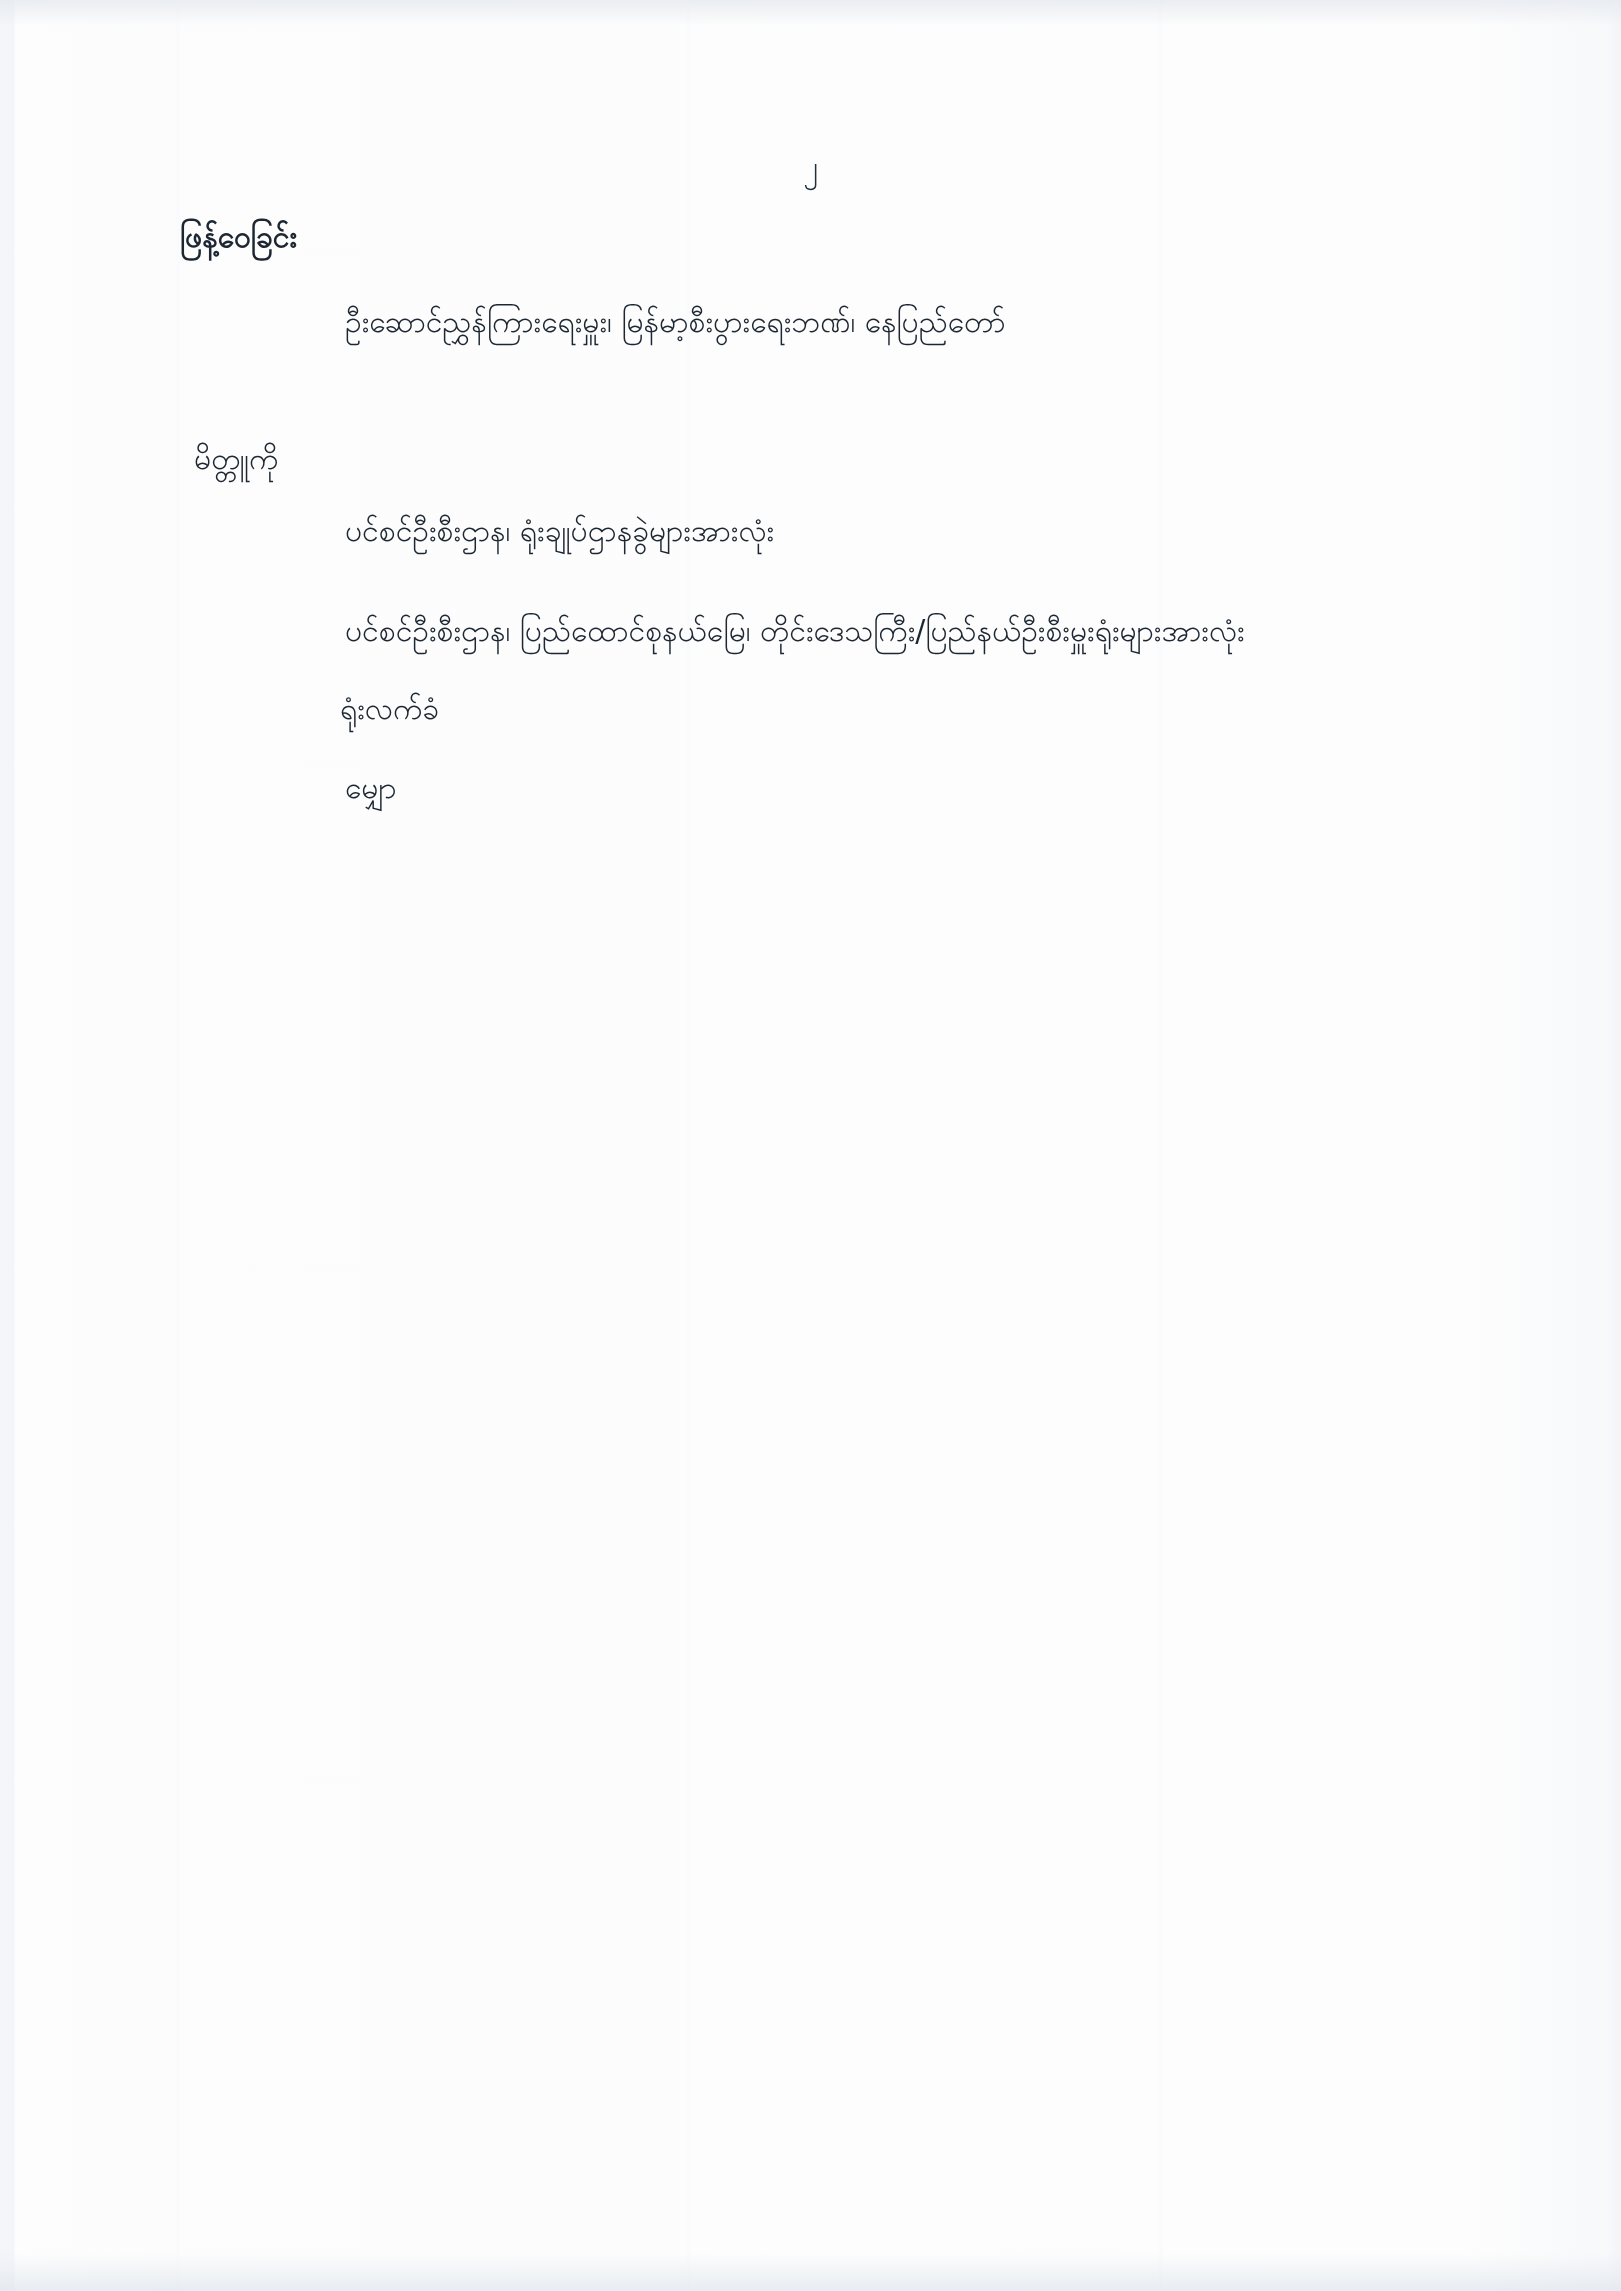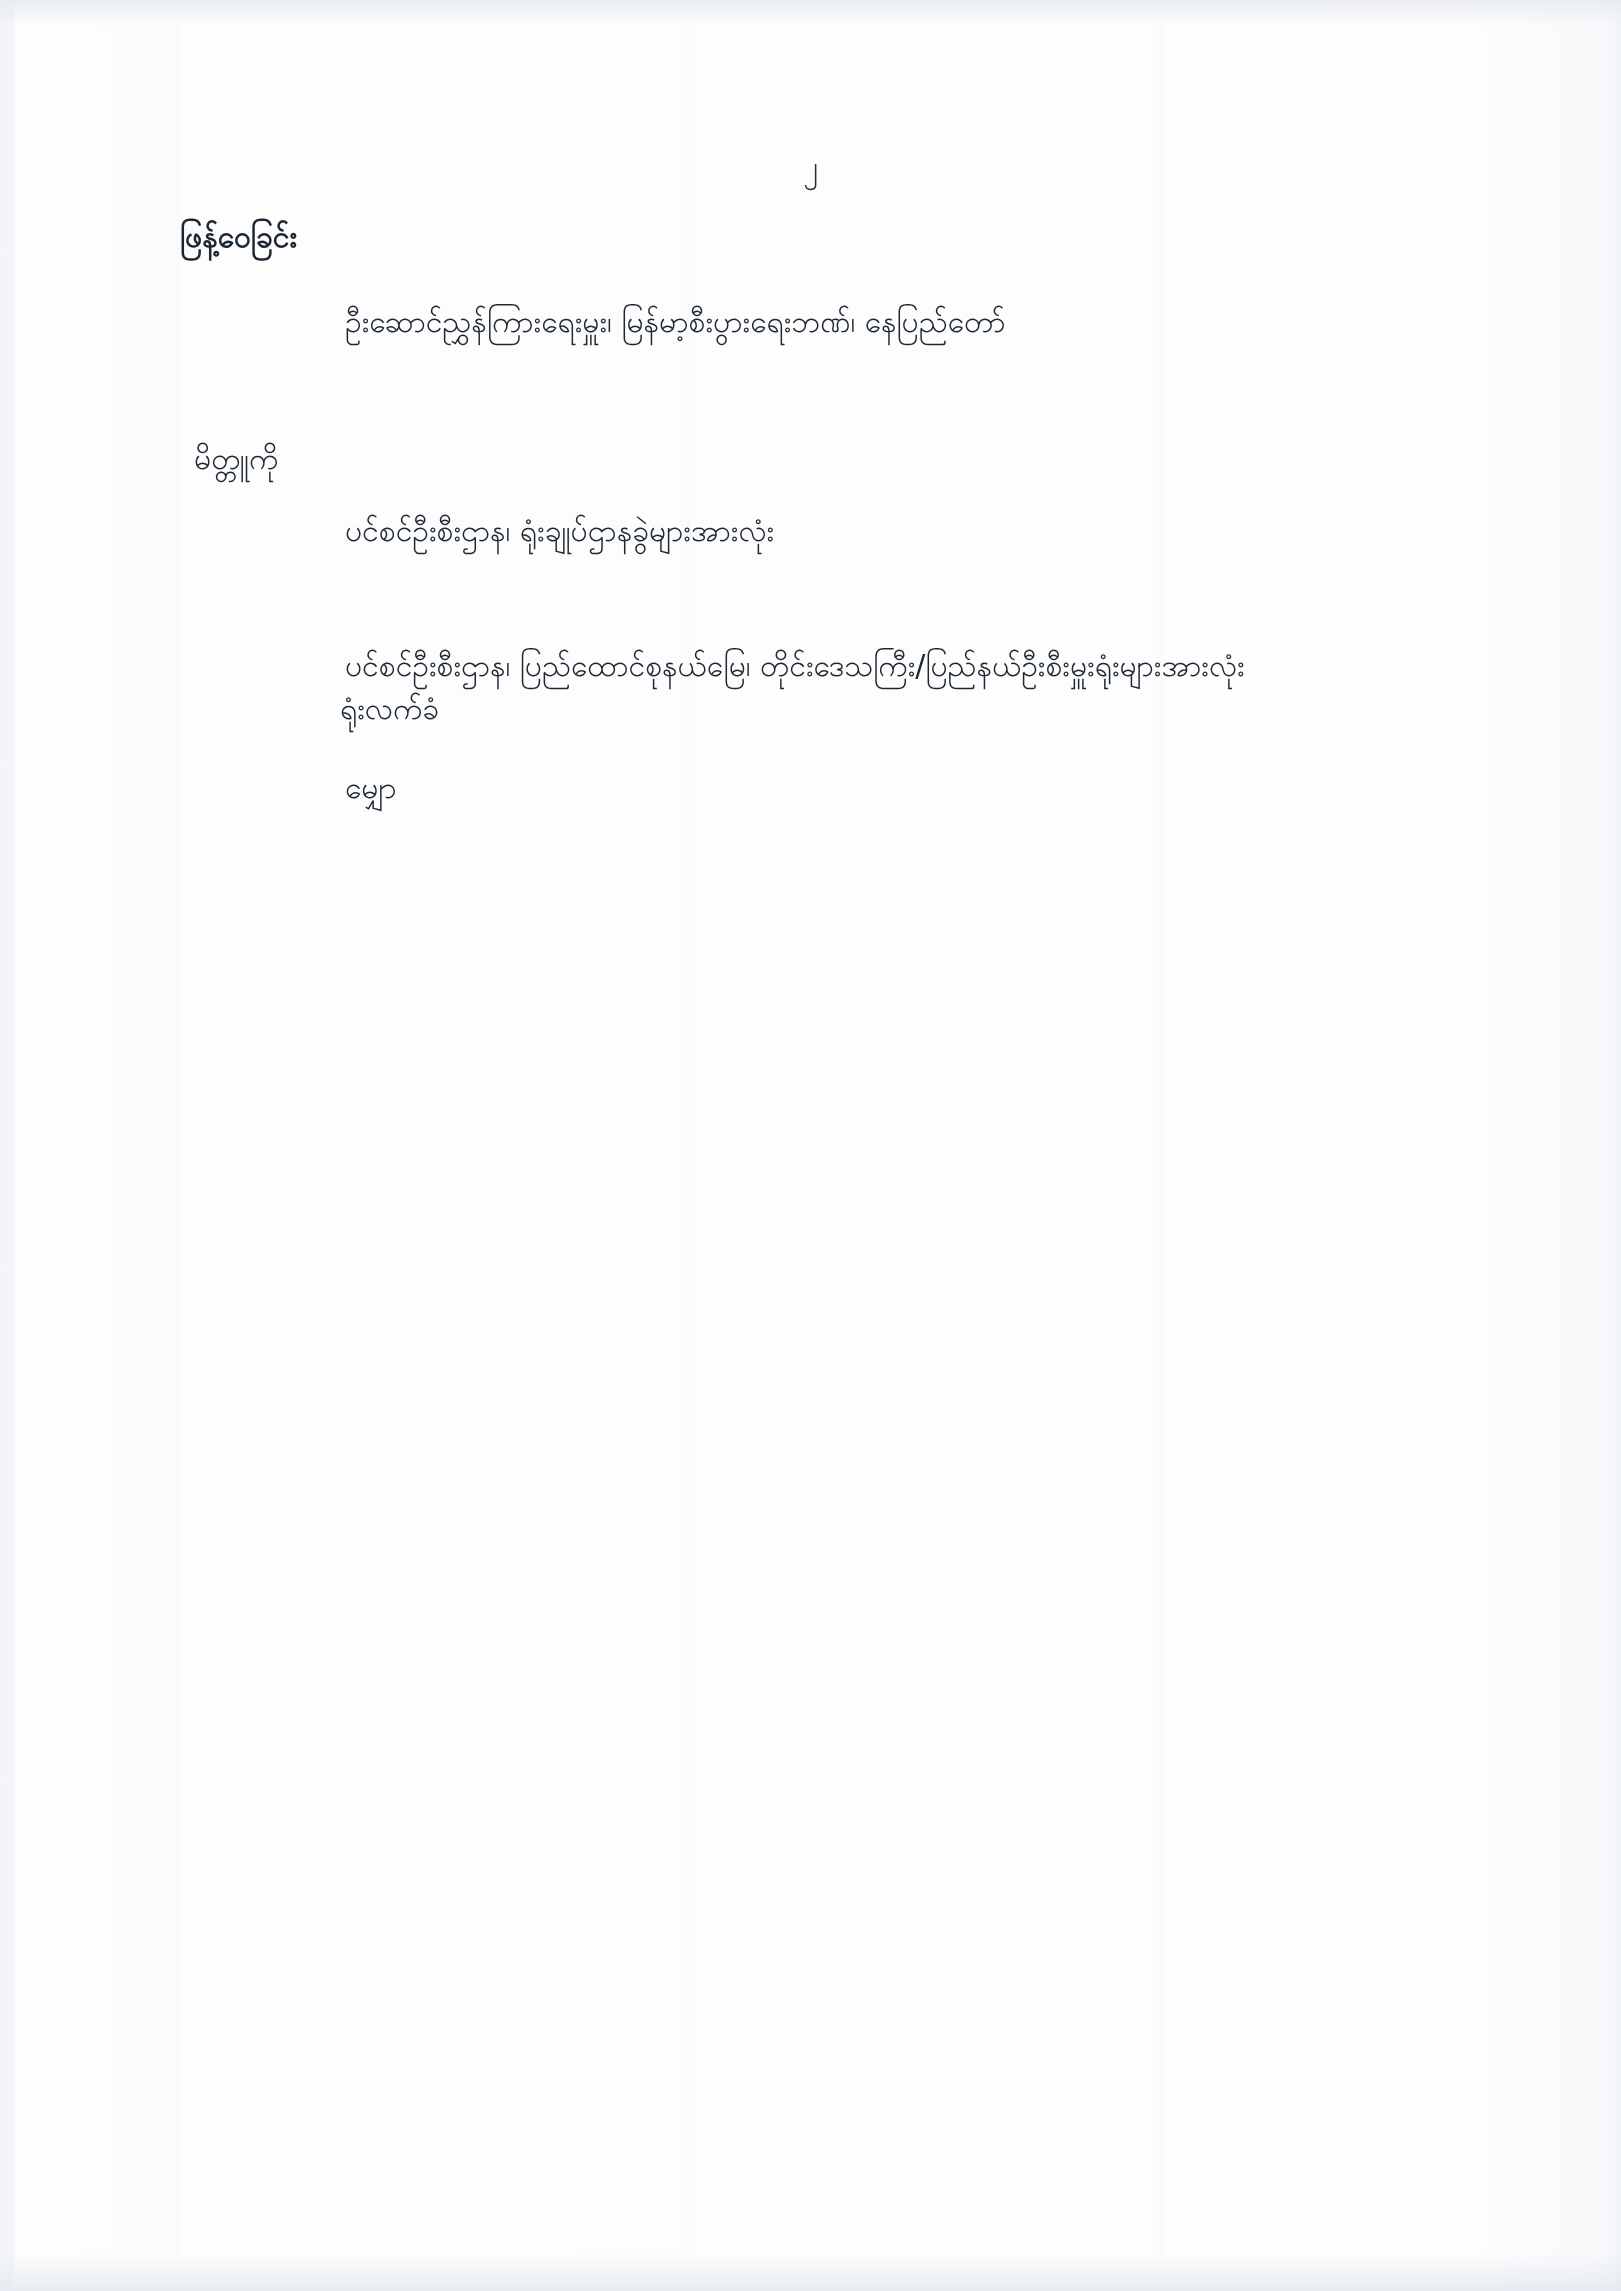--- a/index.html
+++ b/index.html
@@ -82,21 +82,21 @@
 
   .label-strong {
     font-weight: 700;
   }
 
   .l-heading-1 { left: 180px; top: 214px; }
   .l-body-1    { left: 345px; top: 299px; }
   .l-body-2    { left: 345px; top: 375px; }
   .l-heading-2 { left: 194px; top: 436px; }
   .l-body-3    { left: 345px; top: 508px; }
-  .l-body-4    { left: 345px; top: 608px; margin-top: 35px; }
+  .l-body-4    { left: 345px; top: 608px; }
   .l-body-5    { left: 340px; top: 686px; }
   .l-body-6    { left: 345px; top: 765px; }
 </style>
 </head>
 <body>
 
 <div class="page">
   <div class="paper-tint"></div>
   <div class="paper-edge-top"></div>
   <div class="paper-edge-bottom"></div>

